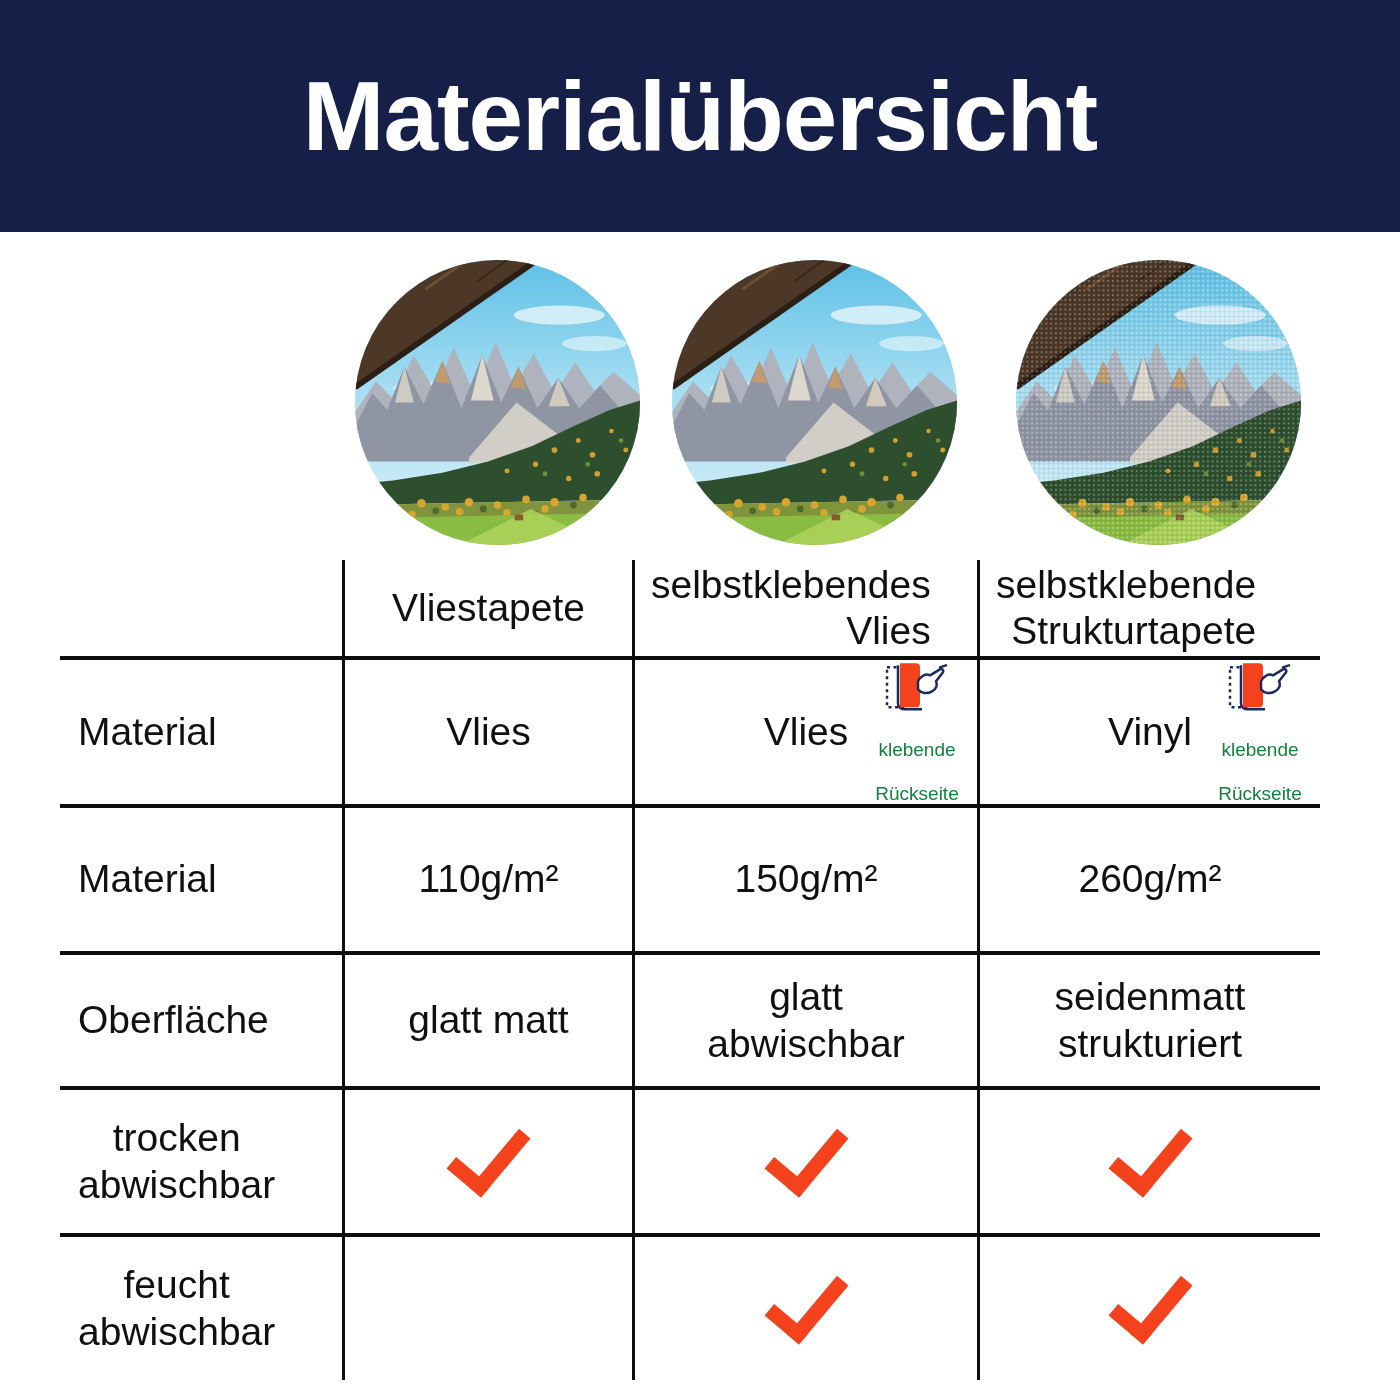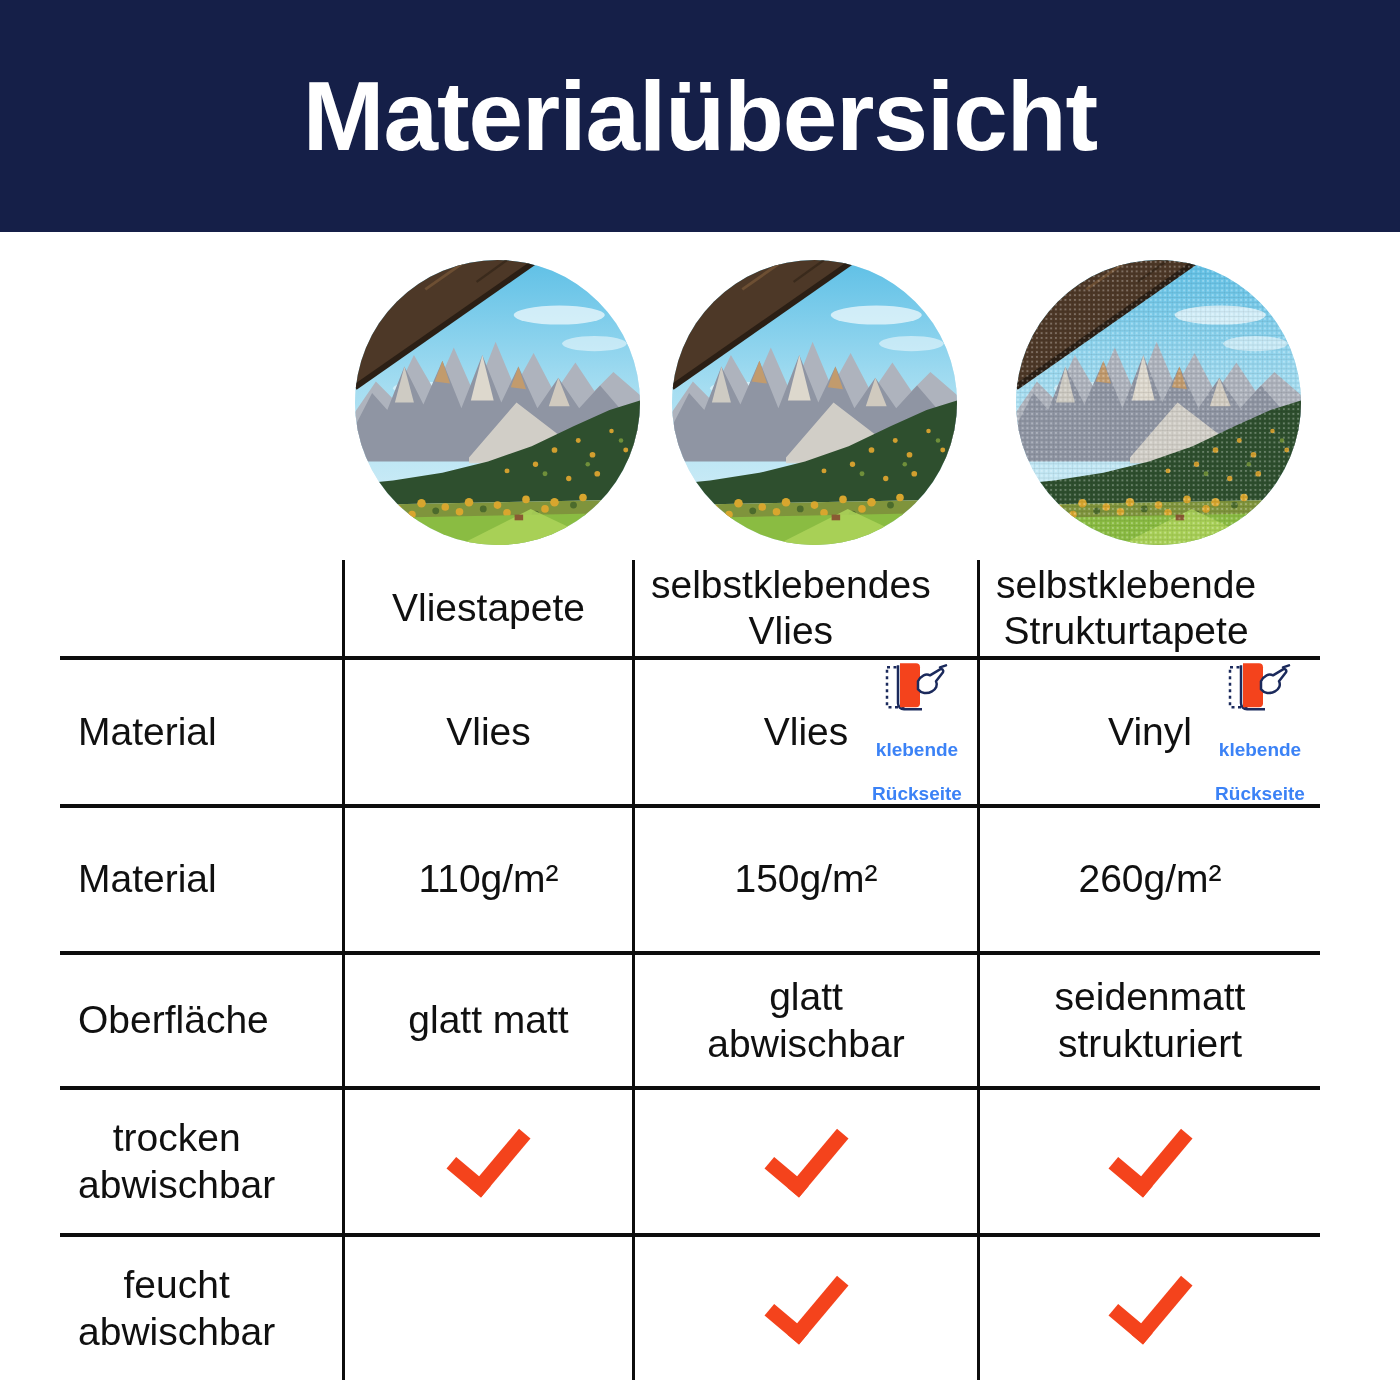--- a/index.html
+++ b/index.html
@@ -28,30 +28,30 @@
     display:grid;
     grid-template-columns:282px 290px 345px 343px;
     grid-template-rows:100px 148px 147px 135px 147px 143px;
   }
   .cell{
     display:flex;align-items:center;justify-content:center;
     text-align:center;font-size:39px;line-height:1.18;
     white-space:pre-line;position:relative;box-sizing:border-box;
   }
   .lab{justify-content:flex-start;text-align:center;padding-left:18px;}
-  .leftal{justify-content:flex-start;text-align:center;padding-left:16px;}
+  .leftal{justify-content:flex-start;text-align:right;padding-left:16px;}
   .vline{border-left:3px solid #0d0d0d;}
   .hline{border-bottom:4px solid #0d0d0d;}
   
   .badge{
     position:absolute;right:3px;top:50%;transform:translateY(-50%);
     width:114px;display:flex;flex-direction:column;align-items:center;gap:2px;
   }
   .badge-text{
-    font-size:19px;font-weight:bold;color:#3b82f6;line-height:1.15;text-align:center;
+    font-size:19px;font-weight:normal;color:#15803d;line-height:1.15;text-align:center;
   }
   
   .check{
     display:inline-block;width:30px;height:62px;
     border-right:15px solid #f4431c;border-bottom:15px solid #f4431c;
     transform:rotate(40deg);margin-top:-16px;
   }
 </style>
 </head>
 <body>

